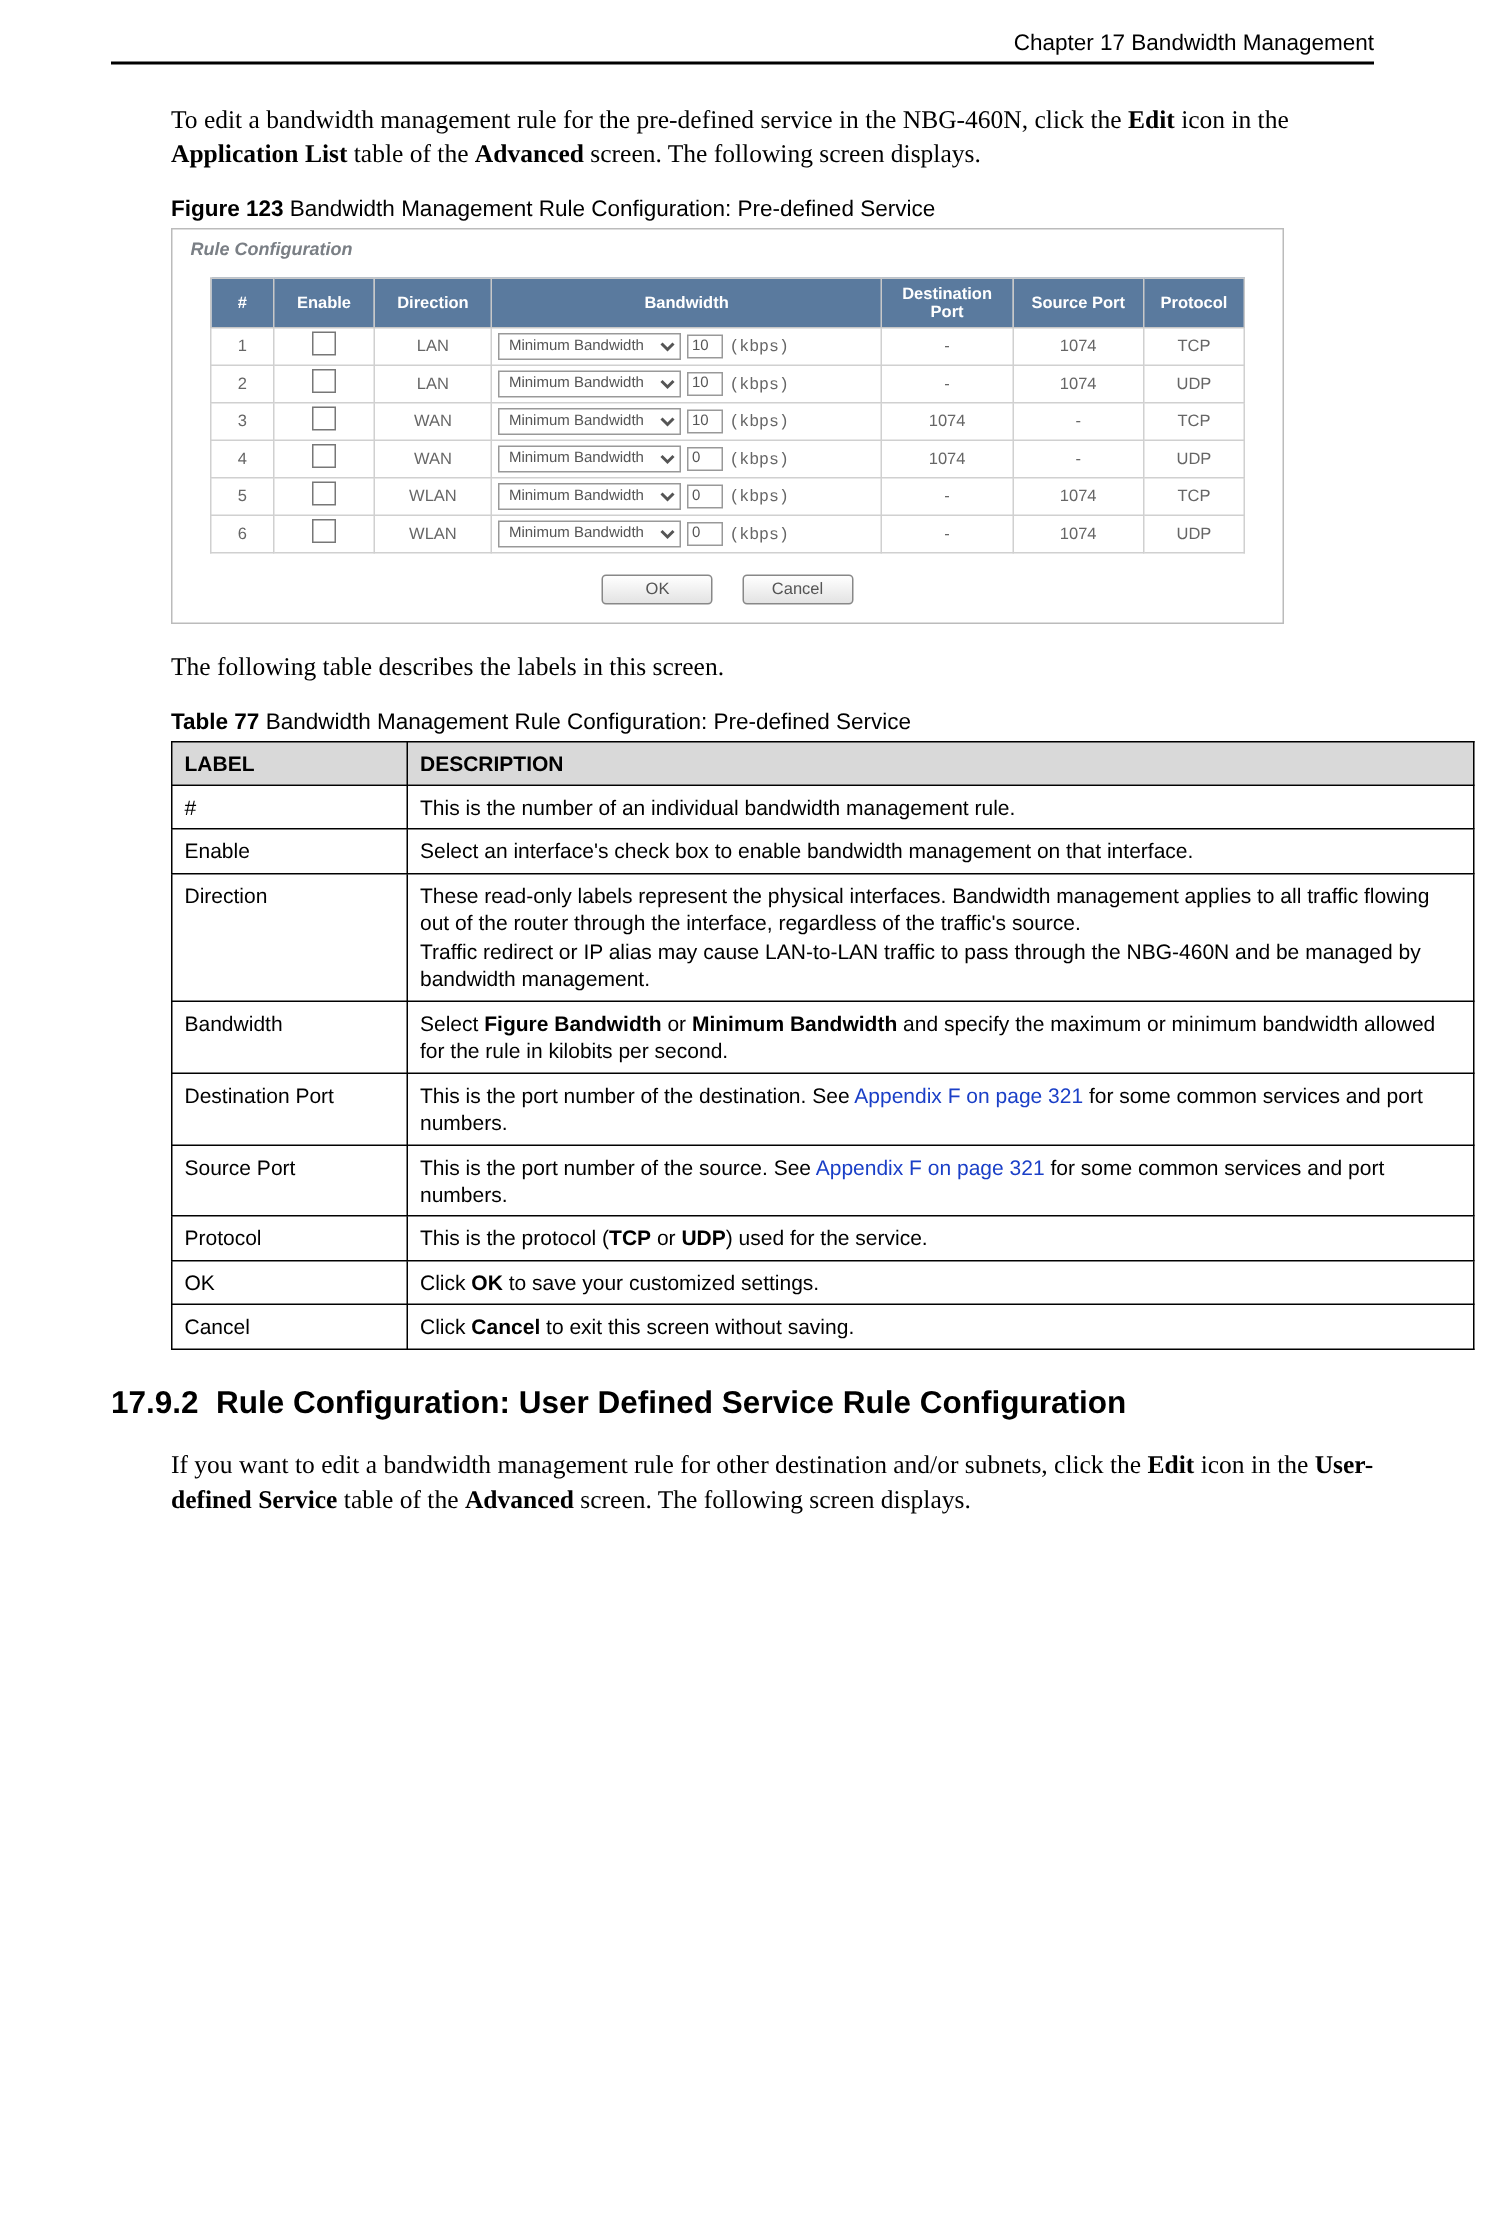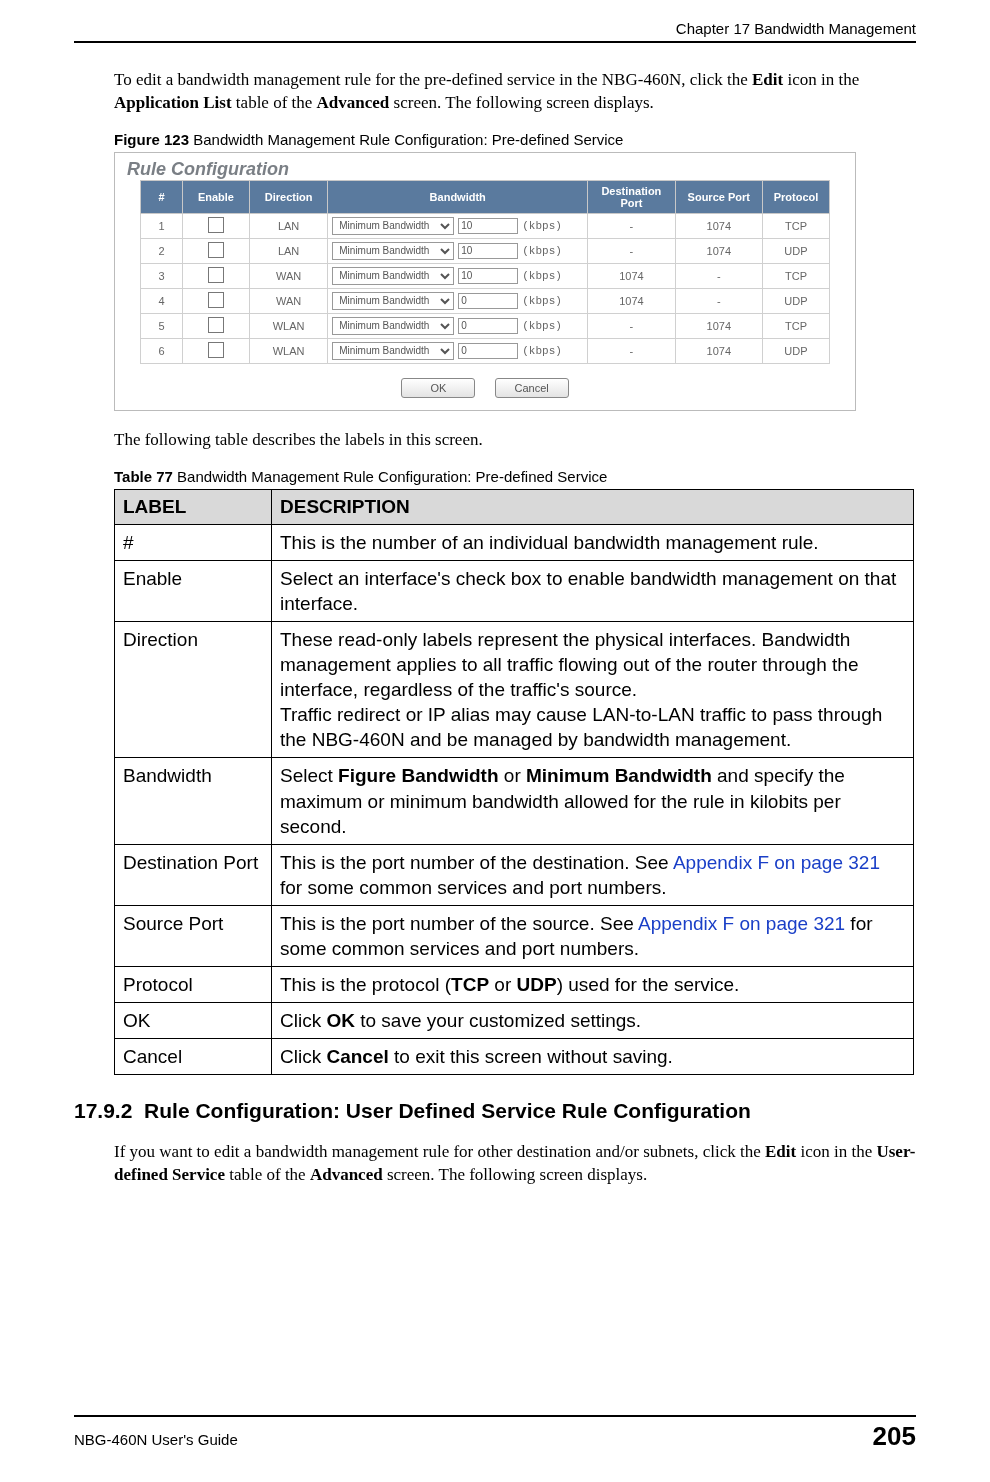--- a/index.html
+++ b/index.html
@@ -50,25 +50,25 @@
   .figure-box {
     margin: 0 0 18px 40px;
     border: 1px solid #bbb;
     width: 740px;
     background: #fff;
     font-family: Arial, Helvetica, sans-serif;
     font-size: 12px;
     color: #555;
   }
   .figure-box .fb-title {
-    padding: 6px 10px 0 12px;
+    padding: 6px 10px 12px 12px;
     color: #7a7f85;
     font-style: italic;
     font-weight: bold;
-    font-size: 18px;
+    font-size: 12px;
   }
   .fb-table {
     width: 690px;
     margin: 0 auto 8px auto;
     border-collapse: collapse;
     font-size: 11px;
   }
   .fb-table th {
     background: #5a7a9e;
     color: #fff;
@@ -97,21 +97,21 @@
     height: 18px;
     border:1px solid #999;
     background:#fff;
     color:#555;
     box-sizing:border-box;
     padding:0 2px;
     vertical-align:middle;
   }
   .fb-input {
     font-size: 10px;
-    width: 60px;
+    width: 24px;
     height: 16px;
     border:1px solid #999;
     background:#fff;
     color:#555;
     box-sizing:border-box;
     padding:0 2px;
     vertical-align:middle;
     margin-left:4px;
   }
   .fb-unit { margin-left:4px; color:#666;font-family:Liberation Mono, monospace;}
@@ -132,25 +132,25 @@
     margin:0 8px;
     font-size:11px;
     border:1px solid #888;
     border-radius:3px;
     background: linear-gradient(#fff,#e3e3e3);
     color:#555;
   }
 
   
   table.desc {
-    width: 800px;
+    width: 869px;
     margin: 0 0 24px 40px;
     border-collapse: collapse;
     font-family: Arial, Helvetica, sans-serif;
-    font-size: 19px;
+    font-size: 14px;
   }
   table.desc th {
     background: #d9d9d9;
     text-align: left;
     font-weight: bold;
     padding: 6px 8px;
     border: 1px solid #000;
   }
   table.desc td {
     border: 1px solid #000;
@@ -348,21 +348,14 @@
   </table>
 
   <h3 class="section">
     <span>17.9.2</span>&nbsp;&nbsp;<span>Rule Configuration: User Defined Service Rule Configuration</span>
   </h3>
 
   <p class="body-para">
     <span>If you want to edit a bandwidth management rule for other destination and/or subnets, click the </span><span class="xb">Edit</span><span> icon in the </span><span class="xb">User-defined Service</span><span> table of the </span><span class="xb">Advanced</span><span> screen. The following screen displays.</span>
   </p>
 
-  <div class="footer">
-    <div class="footer-line"></div>
-    <div class="footer-row">
-      <span class="footer-left">NBG-460N User's Guide</span>
-      <span class="footer-right">205</span>
-    </div>
-  </div>
 
 </div>
 
 </body></html>

